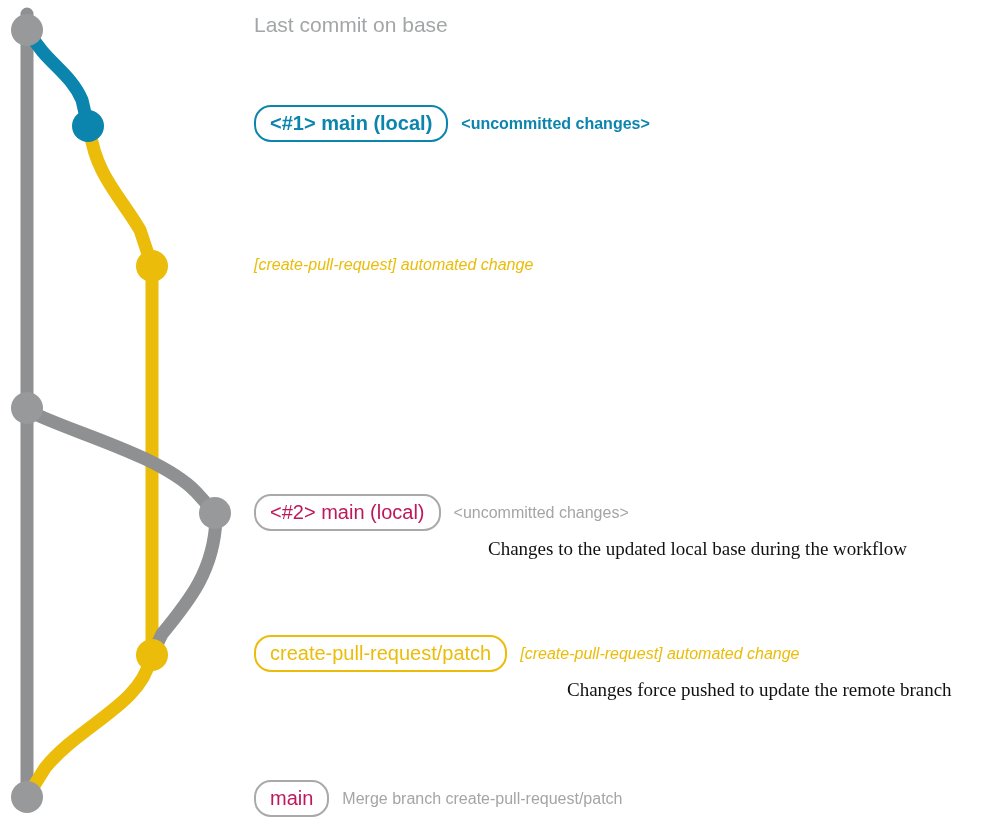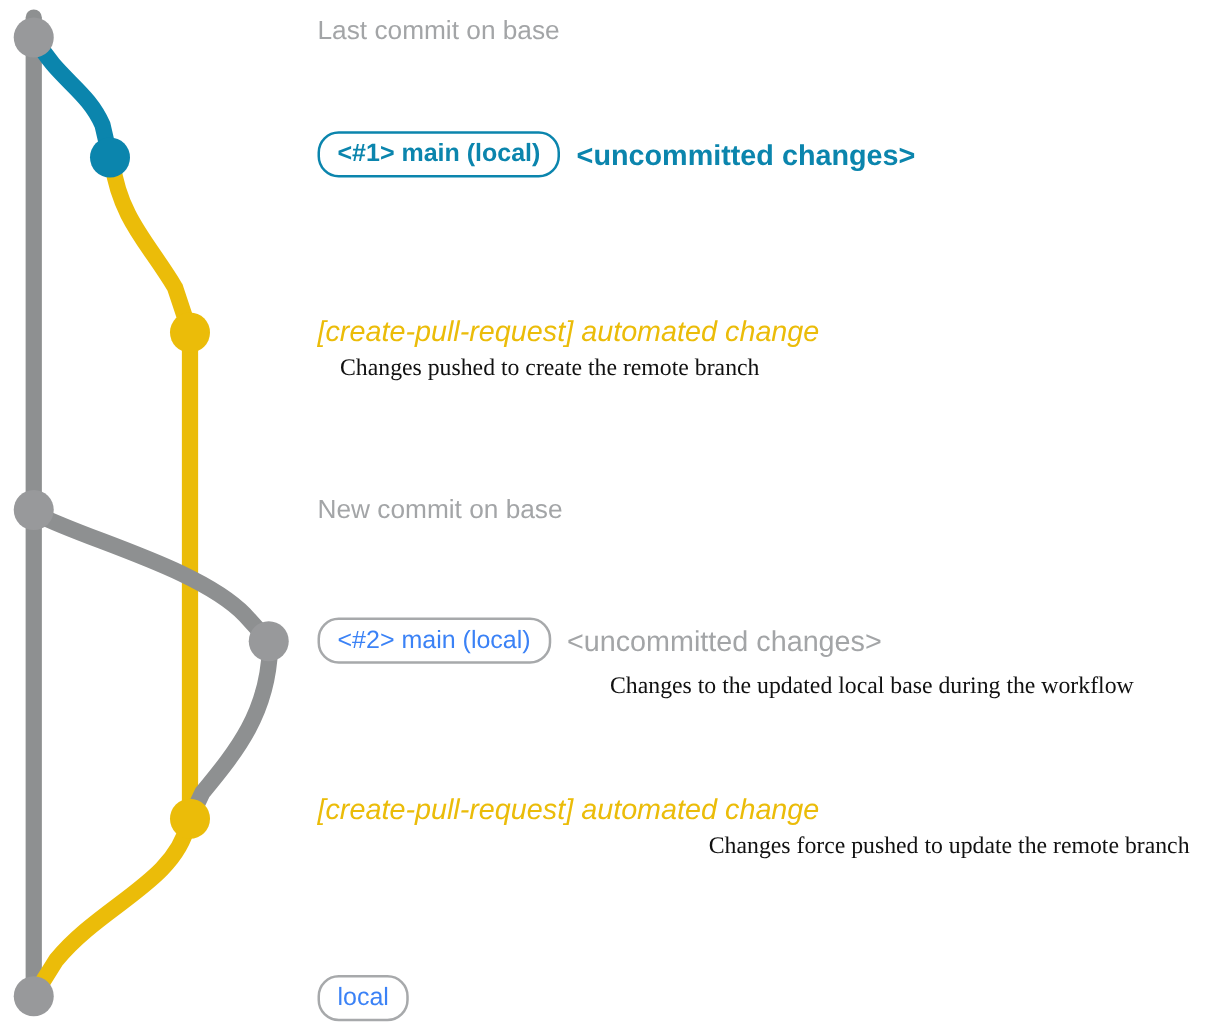--- a/index.html
+++ b/index.html
@@ -53,24 +53,24 @@
     padding: 5px 14px 6px 14px;
     font-size: 20px;
     line-height: 22px;
     color: #9a9c9e;
     white-space: nowrap;
     background: #ffffff;
     font-family: "Liberation Sans", sans-serif;
   }
   .pill.teal   { border-color: #0b85ad; color: #0b85ad; font-weight: bold; }
   .pill.yellow { border-color: #ebbc09; color: #ebbc09; }
-  .pill.gray   { border-color: #a7a9ab; color: #3b82f6; }
+  .pill.gray   { border-color: #a7a9ab; color: #be185d; }
 
   .headline {
-    font-size: 23px;
+    font-size: 16px;
     line-height: 24px;
     white-space: nowrap;
     font-family: "Liberation Sans", sans-serif;
   }
   .headline.teal   { color: #0b85ad; font-weight: bold; }
   .headline.yellow { color: #ebbc09; font-style: italic; }
   .headline.gray   { color: #a3a5a7; }
 
   .subtext {
     font-family: "Liberation Serif", serif;
@@ -127,39 +127,39 @@
     <div class="row-main">
       <span class="pill teal">&lt;#1&gt; main (local)</span>
       <span class="headline teal">&lt;uncommitted changes&gt;</span>
     </div>
   </div>
 
   <div class="row" style="top:253px;">
     <div class="row-main">
       <span class="headline yellow">[create-pull-request] automated change</span>
     </div>
-    <div class="subtext" style="margin-left:18px;">Changes pushed to create the remote branch</div>
   </div>
 
-  <div class="standalone-title" style="top:396px;">New commit on base</div>
 
   <div class="row" style="top:494px;">
     <div class="row-main">
       <span class="pill gray">&lt;#2&gt; main (local)</span>
       <span class="headline gray">&lt;uncommitted changes&gt;</span>
     </div>
     <div class="subtext" style="margin-left:234px;">Changes to the updated local base during the workflow</div>
   </div>
 
   <div class="row" style="top:635px;">
     <div class="row-main">
+      <span class="pill yellow">create-pull-request/patch</span>
       <span class="headline yellow">[create-pull-request] automated change</span>
     </div>
     <div class="subtext" style="margin-left:313px;">Changes force pushed to update the remote branch</div>
   </div>
 
   <div class="row" style="top:780px;">
     <div class="row-main">
-      <span class="pill gray">local</span>
+      <span class="pill gray">main</span>
+      <span class="headline gray">Merge branch create-pull-request/patch</span>
     </div>
   </div>
 
 </div>
 
 </body></html>

